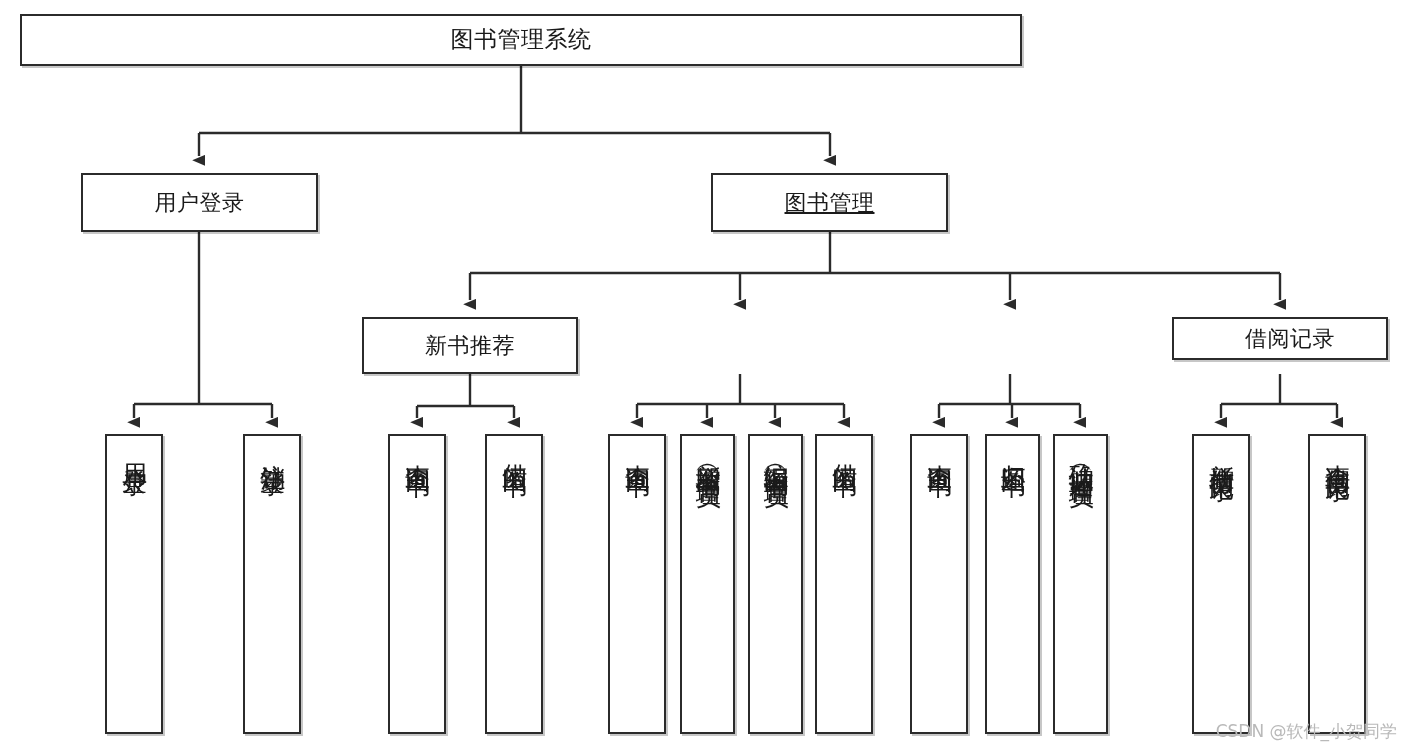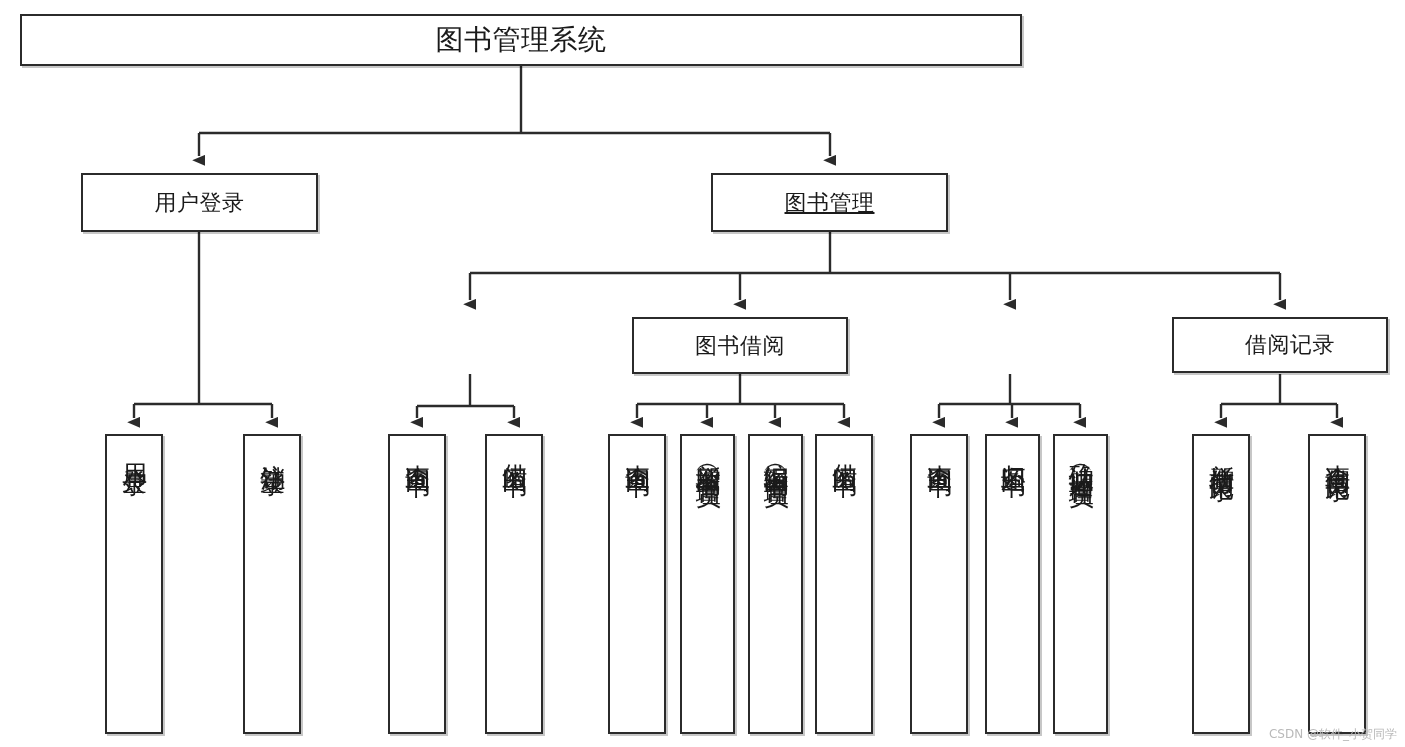--- a/index.html
+++ b/index.html
@@ -27,42 +27,42 @@
     z-index:2;
   }
   .node .lbl{
     display:block;
     line-height:1.18;
     letter-spacing:0.5px;
     white-space:nowrap;
   }
   
   .node.h .lbl{ font-size:22px; }
-  .node.root .lbl{ font-size:28px;text-align:right; }
+  .node.root .lbl{ font-size:23px;text-align:right; }
 
   
   .node.v{
     align-items:flex-start;
     padding-top:8px;
   }
   .node.v .lbl{
     writing-mode:vertical-rl;
     text-orientation:upright;
     font-size:25px;
     line-height:1.05;
     letter-spacing:3px;
     white-space:normal;
     max-height:100%;
   }
 
   .watermark{
     position:absolute;
     right:8px;
     bottom:4px;
-    font-size:12px;
+    font-size:17px;
     color:#b9b9b9;
     z-index:5;
     white-space:nowrap;
     font-family:"DejaVu Sans","Liberation Sans",sans-serif;
   }
 </style>
 </head>
 <body>
 
 <div id="canvas">
@@ -121,24 +121,24 @@
     <span class="lbl">图书管理系统</span>
   </div>
 
   <div class="node h" style="left:81px;top:173px;width:237px;height:59px;">
     <span class="lbl">用户登录</span>
   </div>
   <div class="node h" style="left:711px;top:173px;width:237px;height:59px;text-decoration:underline;">
     <span class="lbl">图书管理</span>
   </div>
 
-  <div class="node h" style="left:632px;top:317px;width:216px;height:57px;">
-    <span class="lbl">图书借阅</span>
+  <div class="node h" style="left:362px;top:317px;width:216px;height:57px;">
+    <span class="lbl">新书推荐</span>
   </div>
-  <div class="node h" style="left:1172px;top:317px;width:216px;height:56px;padding-left:20px;">
+  <div class="node h" style="left:1172px;top:317px;width:216px;height:43px;padding-left:20px;">
     <span class="lbl">借阅记录</span>
   </div>
 
   <div class="node v" style="left:105px;top:434px;width:58px;height:300px;">
     <span class="lbl">用户登录</span>
   </div>
   <div class="node v" style="left:243px;top:434px;width:58px;height:300px;">
     <span class="lbl">注销登录</span>
   </div>
 

